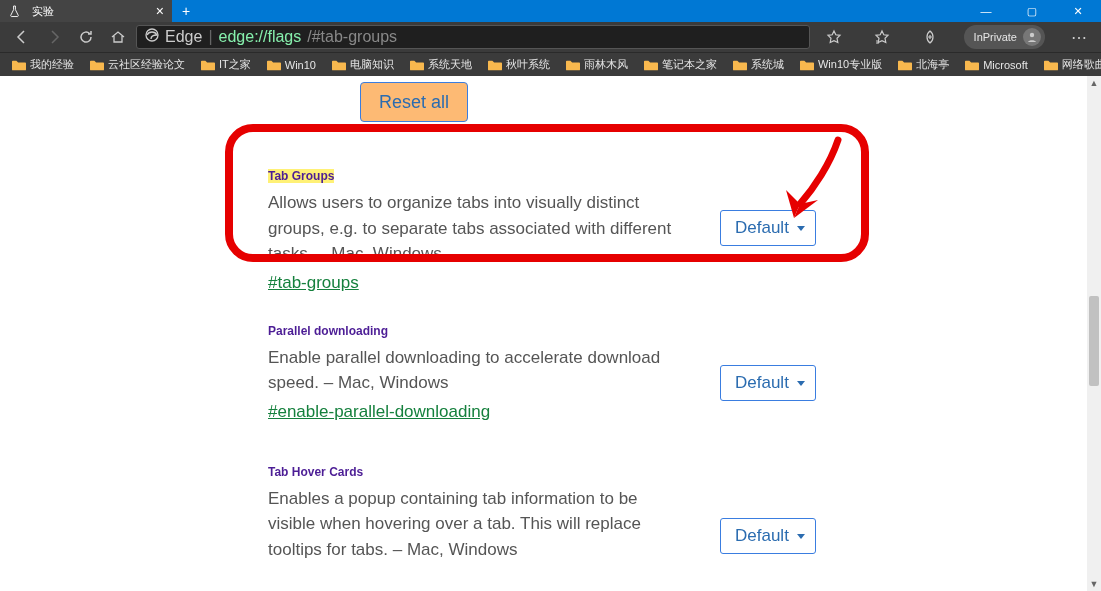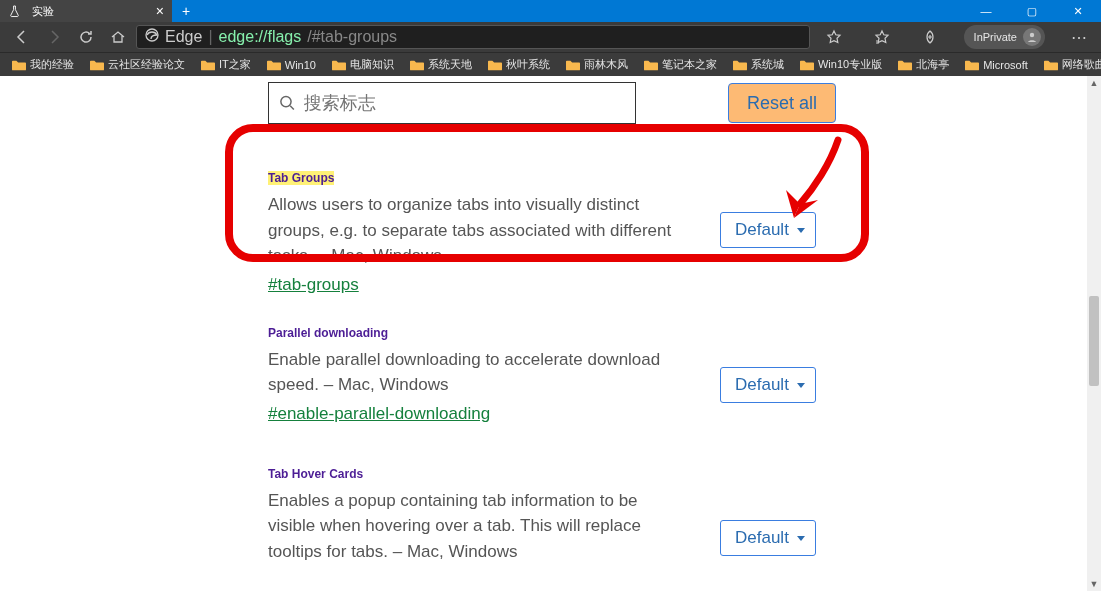--- a/index.html
+++ b/index.html
@@ -236,27 +236,20 @@
       </svg>
       <span>网络歌曲</span>
     </div>
     <div class="spacer"></div>
 
 </div>
 
 <div class="page">
   <div class="scroll">
     <div class="toprow">
-      <div class="searchbox">
-        <svg width="18" height="18" viewBox="0 0 18 18" fill="none" stroke-width="1.6">
-            <circle cx="7.5" cy="7.5" r="5.5"></circle>
-            <path d="M12 12l4 4"></path>
-          </svg>
-        <input placeholder="搜索标志" style="">
-      </div>
       <button class="resetall">Reset all</button>
     </div>
 
     <div class="entry" style="margin-top:44px;">
       <span class="entry-title hl">Tab Groups</span>
       <div class="entry-desc">Allows users to organize tabs into visually distinct groups, e.g. to separate tabs associated with different tasks. – Mac, Windows</div>
       <a class="entry-anchor">#tab-groups</a>
       <div class="entry-select">
           <span>Default</span>
         </div>

